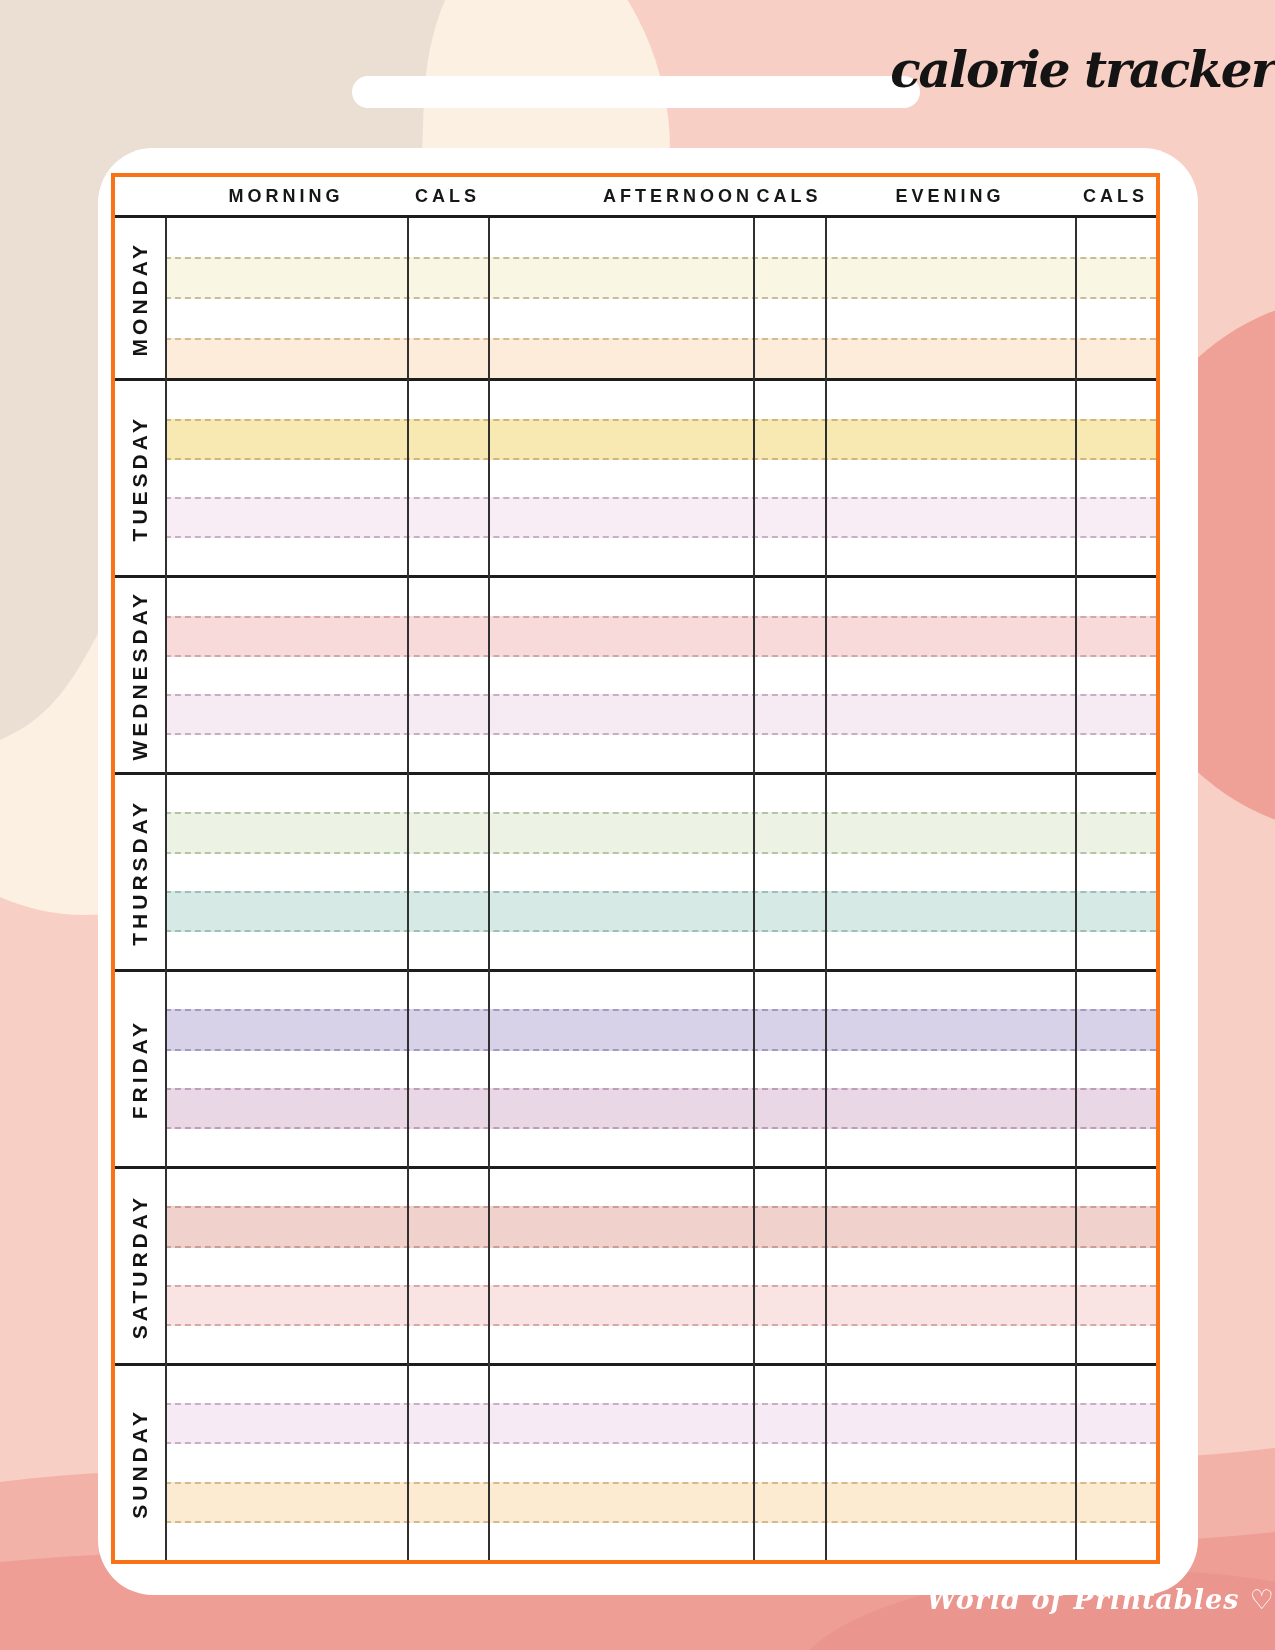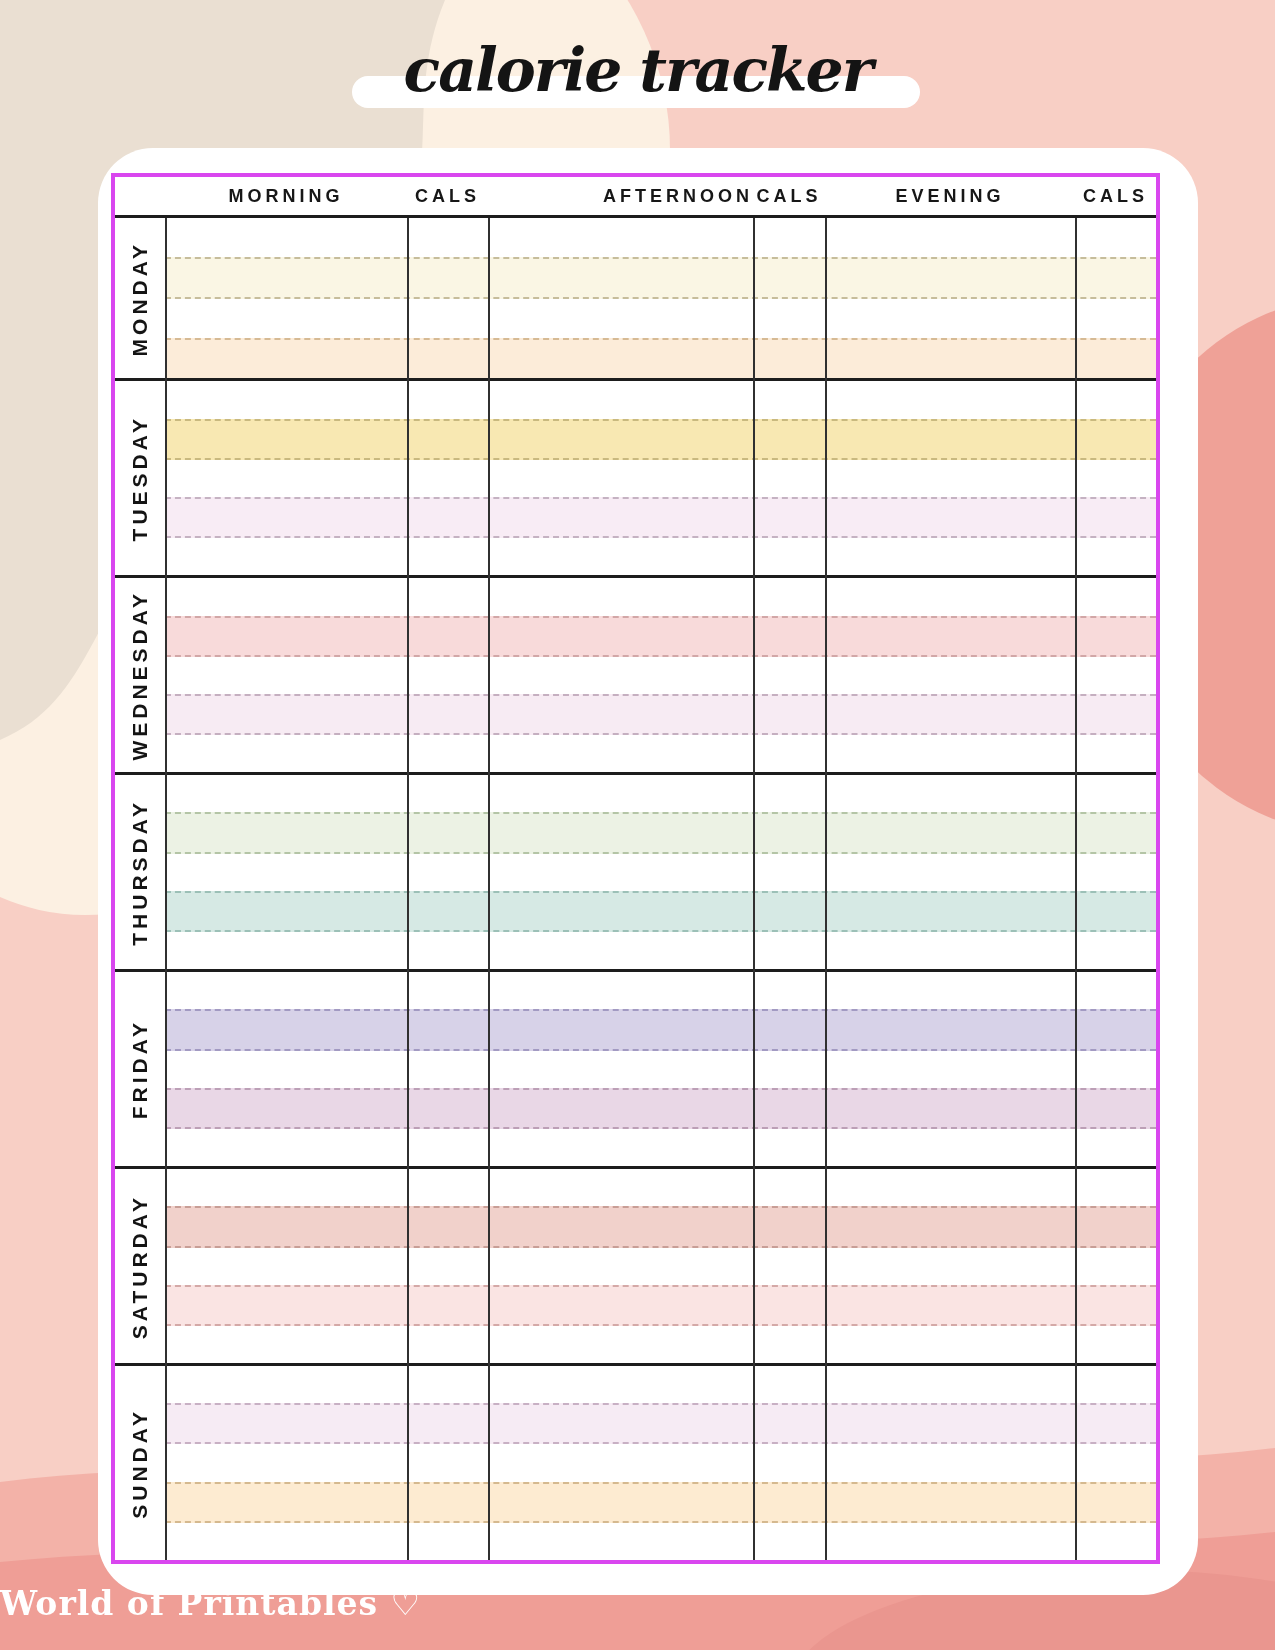--- a/index.html
+++ b/index.html
@@ -15,29 +15,29 @@
     background:#ffffff;border-radius:55px;
   }
 
   
   .title-wrap{position:absolute;left:0;top:18px;width:1275px;height:110px;}
   .title-pill{
     position:absolute;left:352px;top:58px;width:568px;height:32px;
     background:#ffffff;border-radius:16px;
   }
   .title-text{
-    position:absolute;left:0;top:0;width:1275px;text-align:center;
+    position:absolute;left:0;top:0;width:1275px;text-align:right;
     font-family:"DejaVu Serif",serif;font-style:italic;font-weight:bold;
-    font-size:60px;line-height:104px;color:#141414;letter-spacing:-2px;
+    font-size:50px;line-height:104px;color:#141414;letter-spacing:-2px;
   }
 
   
   .tracker{
     position:absolute;left:111px;top:173px;width:1049px;height:1391px;
-    box-sizing:border-box;border:4px solid #d946ef;background:#ffffff;
+    box-sizing:border-box;border:4px solid #f97316;background:#ffffff;
     display:flex;flex-direction:column;
   }
   .thead{
     flex:0 0 38px;display:flex;align-items:center;
     border-bottom:3px solid #1d1d1d;background:#ffffff;
   }
   .th{
     text-align:center;font-weight:bold;font-size:18px;letter-spacing:4px;
     color:#171717;white-space:nowrap;
   }
@@ -71,23 +71,23 @@
     font-weight:bold;font-size:21px;letter-spacing:4px;color:#141414;white-space:nowrap;
   }
   .stripes{flex:1;display:flex;flex-direction:column;min-width:0;}
   .stripe{flex:1;box-sizing:border-box;}
   .stripe.c1{background:var(--c1);border-top:2px dashed var(--d1);border-bottom:2px dashed var(--d1);}
   .stripe.c2{background:var(--c2);border-top:2px dashed var(--d2);border-bottom:2px dashed var(--d2);}
   .day-block.four .stripe.c2{border-bottom:none;}
 
   
   .footer{
-    position:absolute;left:0;top:1584px;width:1275px;text-align:left;
-    font-family:"DejaVu Serif",serif;font-weight:bold;
-    font-size:33px;color:#ffffff;letter-spacing:1px;
+    position:absolute;left:0;top:1584px;width:1275px;text-align:right;
+    font-family:"DejaVu Serif",serif;font-style:italic;font-weight:bold;
+    font-size:27px;color:#ffffff;letter-spacing:1px;
   }
 </style>
 </head>
 <body>
 
 <svg class="bg" width="1275" height="1650" viewBox="0 0 1275 1650">
   <rect x="0" y="0" width="1275" height="1650" fill="#f8cfc5"></rect>
   <ellipse cx="330" cy="150" rx="340" ry="310" fill="#fcf0e2"></ellipse>
   <ellipse cx="85" cy="650" rx="235" ry="265" fill="#fcf0e2"></ellipse>
   <path d="M0,0 L445,0 C395,120 465,200 350,290 C240,380 285,460 170,540 C90,600 95,700 0,740 Z" fill="#eadfd2"></path>

